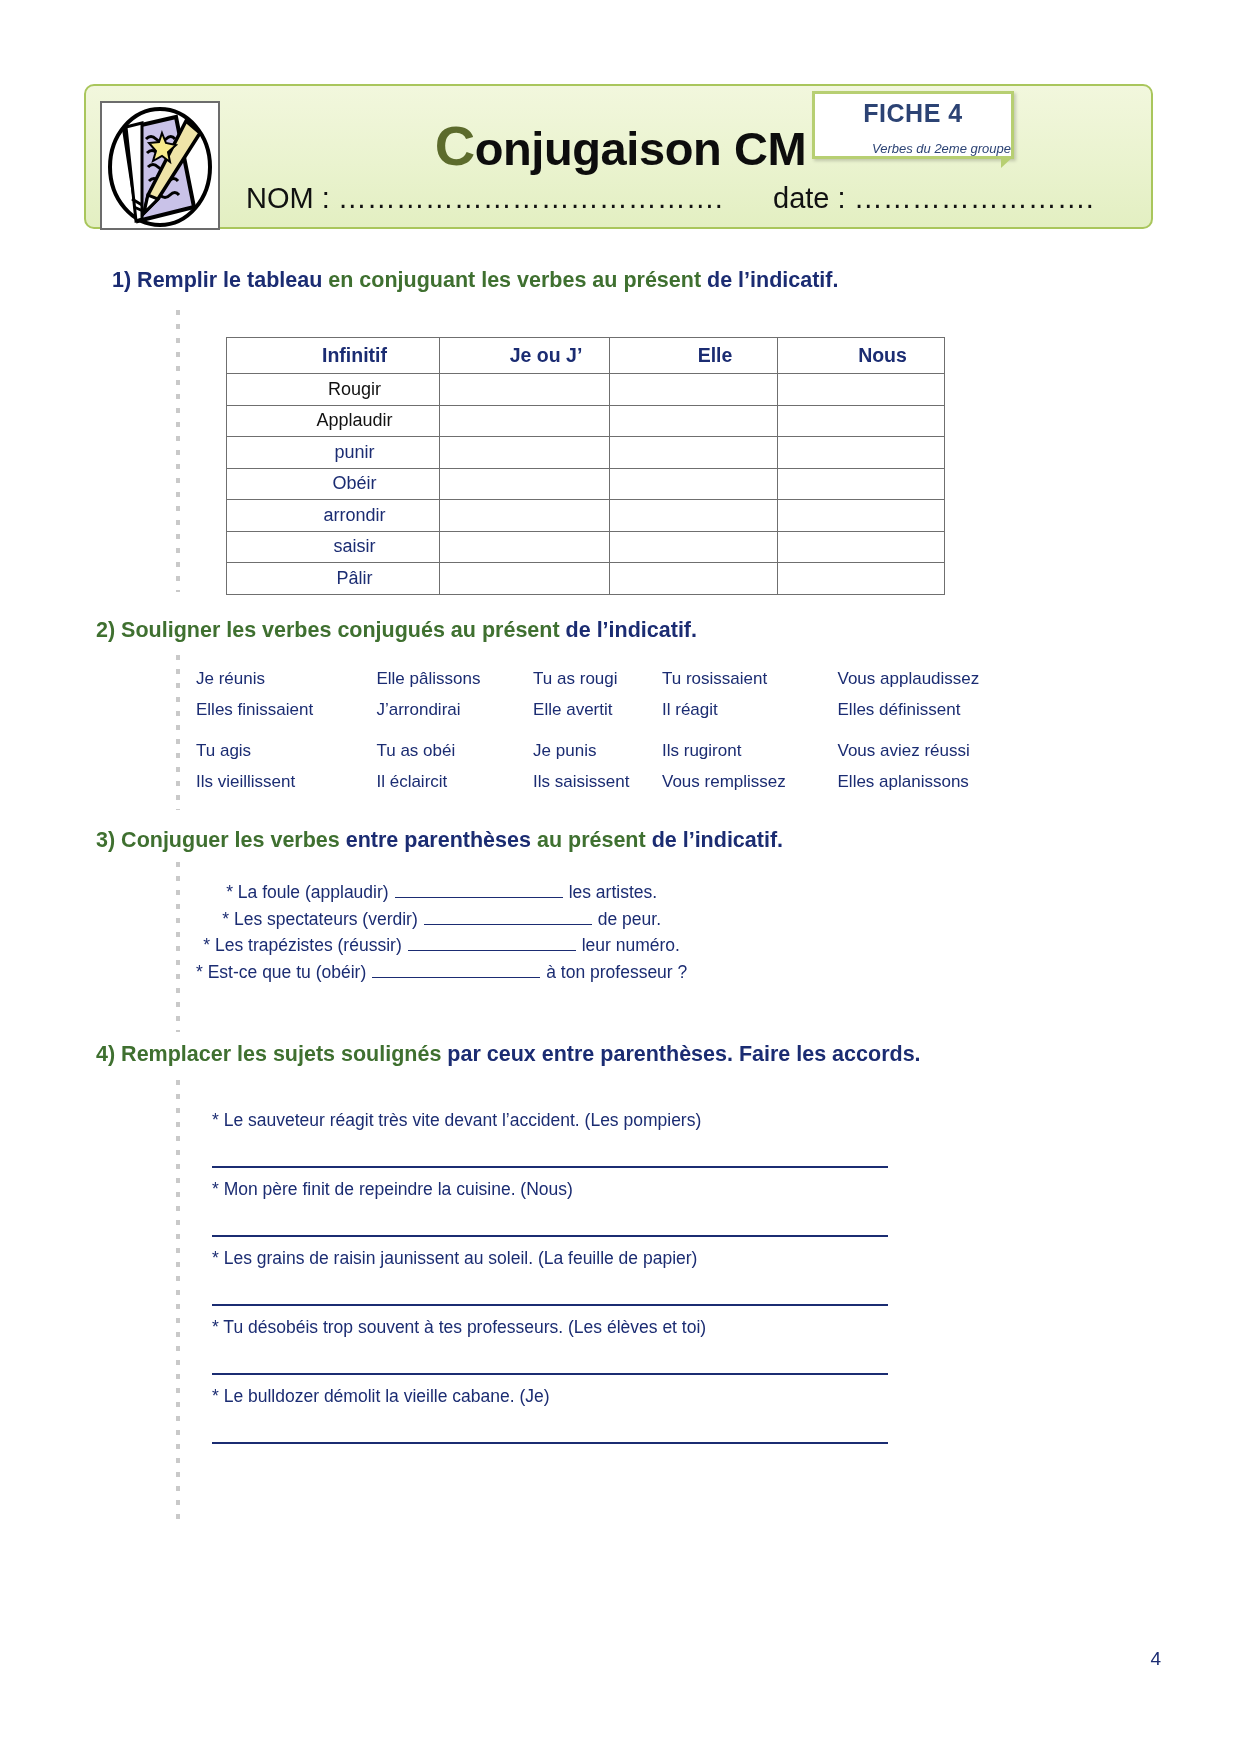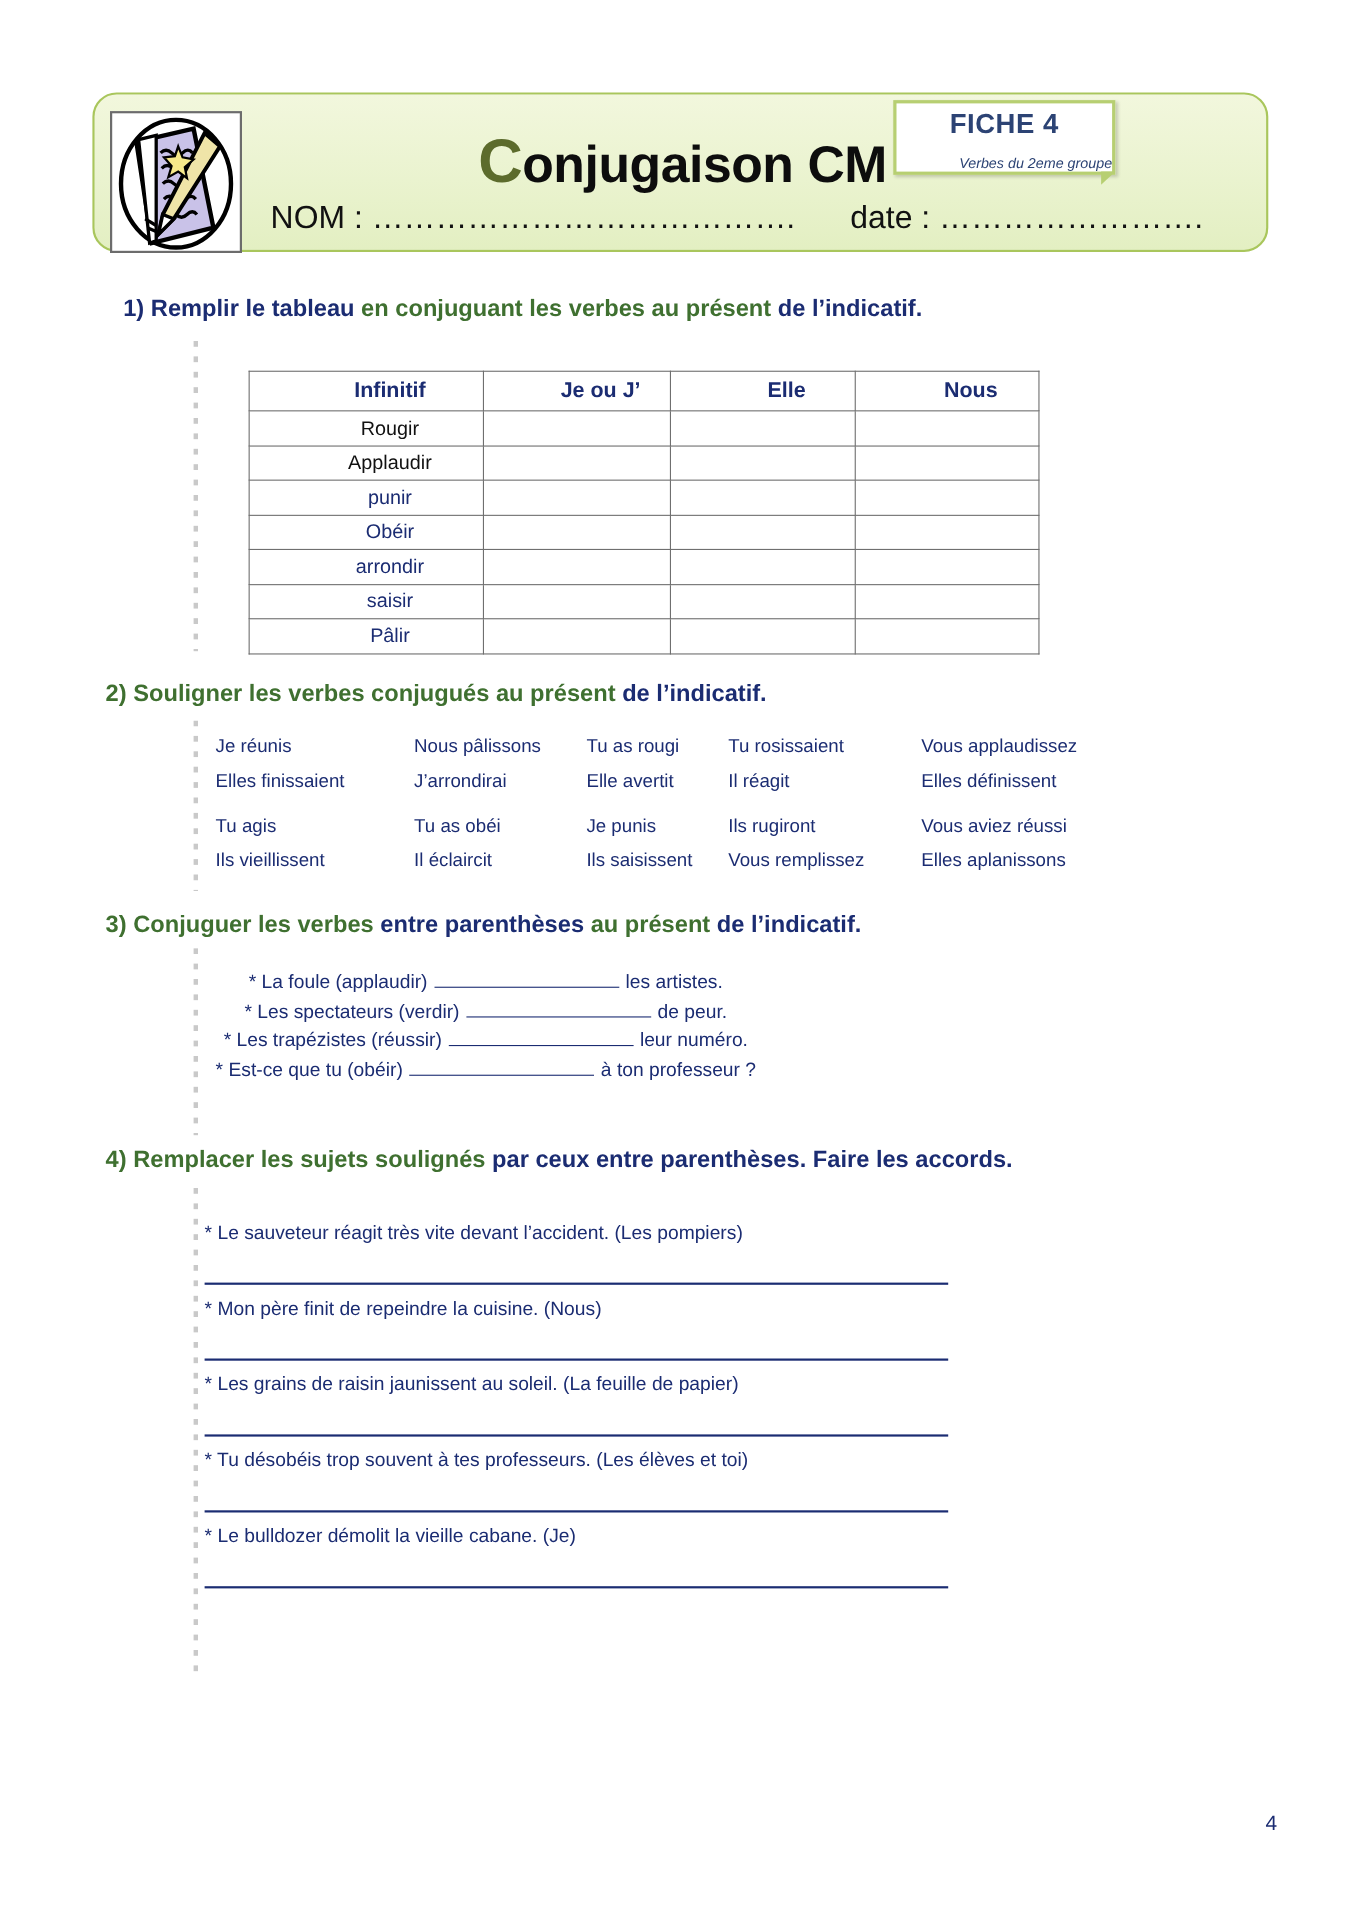--- a/index.html
+++ b/index.html
@@ -20,21 +20,21 @@
   
   .header-banner {
     position: absolute;
     left: 84px;
     top: 84px;
     width: 1069px;
     height: 145px;
     box-sizing: border-box;
     background: linear-gradient(180deg, #f2f7dd 0%, #eaf3cf 55%, #e3efc2 100%);
     border: 2px solid #a9c65c;
-    border-radius: 22px;
+    border-radius: 10px;
   }
   .header-icon {
     position: absolute;
     left: 14px;
     top: 15px;
     width: 116px;
     height: 125px;
     border: 2px solid #6c6c6c;
     background: #ffffff;
     overflow: hidden;
@@ -192,21 +192,21 @@
     display: inline-block;
     border-bottom: 1.5px solid #1b2c72;
     vertical-align: baseline;
     height: 15px;
     margin: 0 6px;
   }
 
   
   .s4-list {
     position: absolute;
-    left: 186px;
+    left: 212px;
     width: 900px;
   }
   .s4-item { margin-bottom: 6px; }
   .s4-sentence {
     font-size: 17.5px;
     color: #1b2c72;
     white-space: nowrap;
     line-height: 30px;
   }
   .s4-answer {
@@ -338,21 +338,21 @@
 
 <div class="sec-heading" style="left:96px; top:618px;">
   <span class="gr">2)</span><span class="gr"> Souligner les verbes conjugués au présent </span><span class="nv">de l’indicatif.</span>
 </div>
 
 <div class="rail" style="top:655px; height:155px;"></div>
 
 <div class="word-grid">
   <div class="wrow">
     <div class="wcell wc0">Je réunis</div>
-    <div class="wcell wc1">Nous pâlissons</div>
+    <div class="wcell wc1">Elle pâlissons</div>
     <div class="wcell wc2">Tu as rougi</div>
     <div class="wcell wc3">Tu rosissaient</div>
     <div class="wcell wc4">Vous applaudissez</div>
   </div>
   <div class="wrow">
     <div class="wcell wc0">Elles finissaient</div>
     <div class="wcell wc1">J’arrondirai</div>
     <div class="wcell wc2">Elle avertit</div>
     <div class="wcell wc3">Il réagit</div>
     <div class="wcell wc4">Elles définissent</div>

